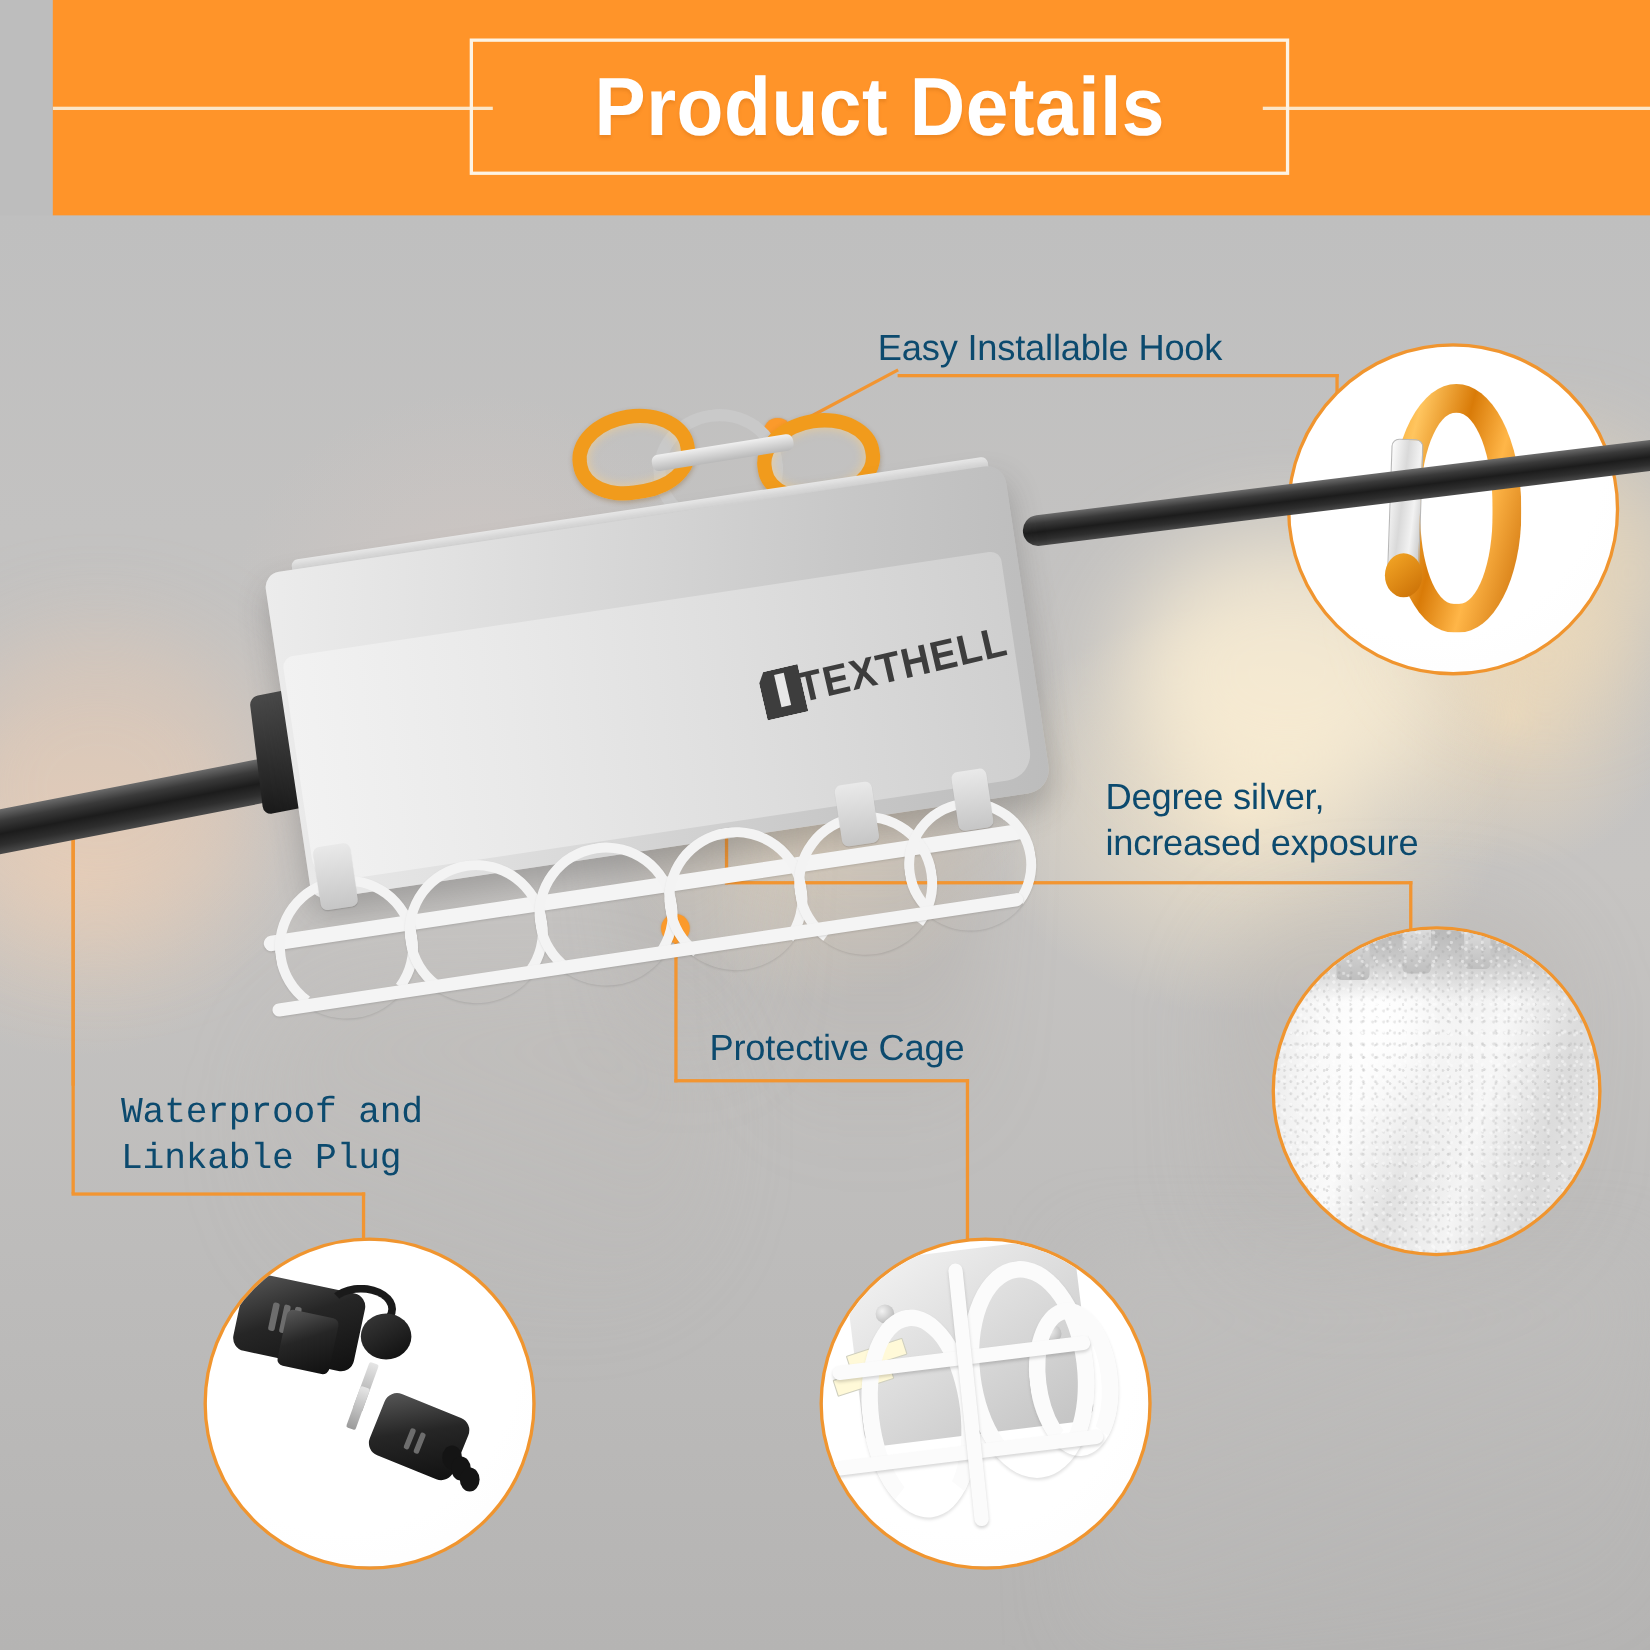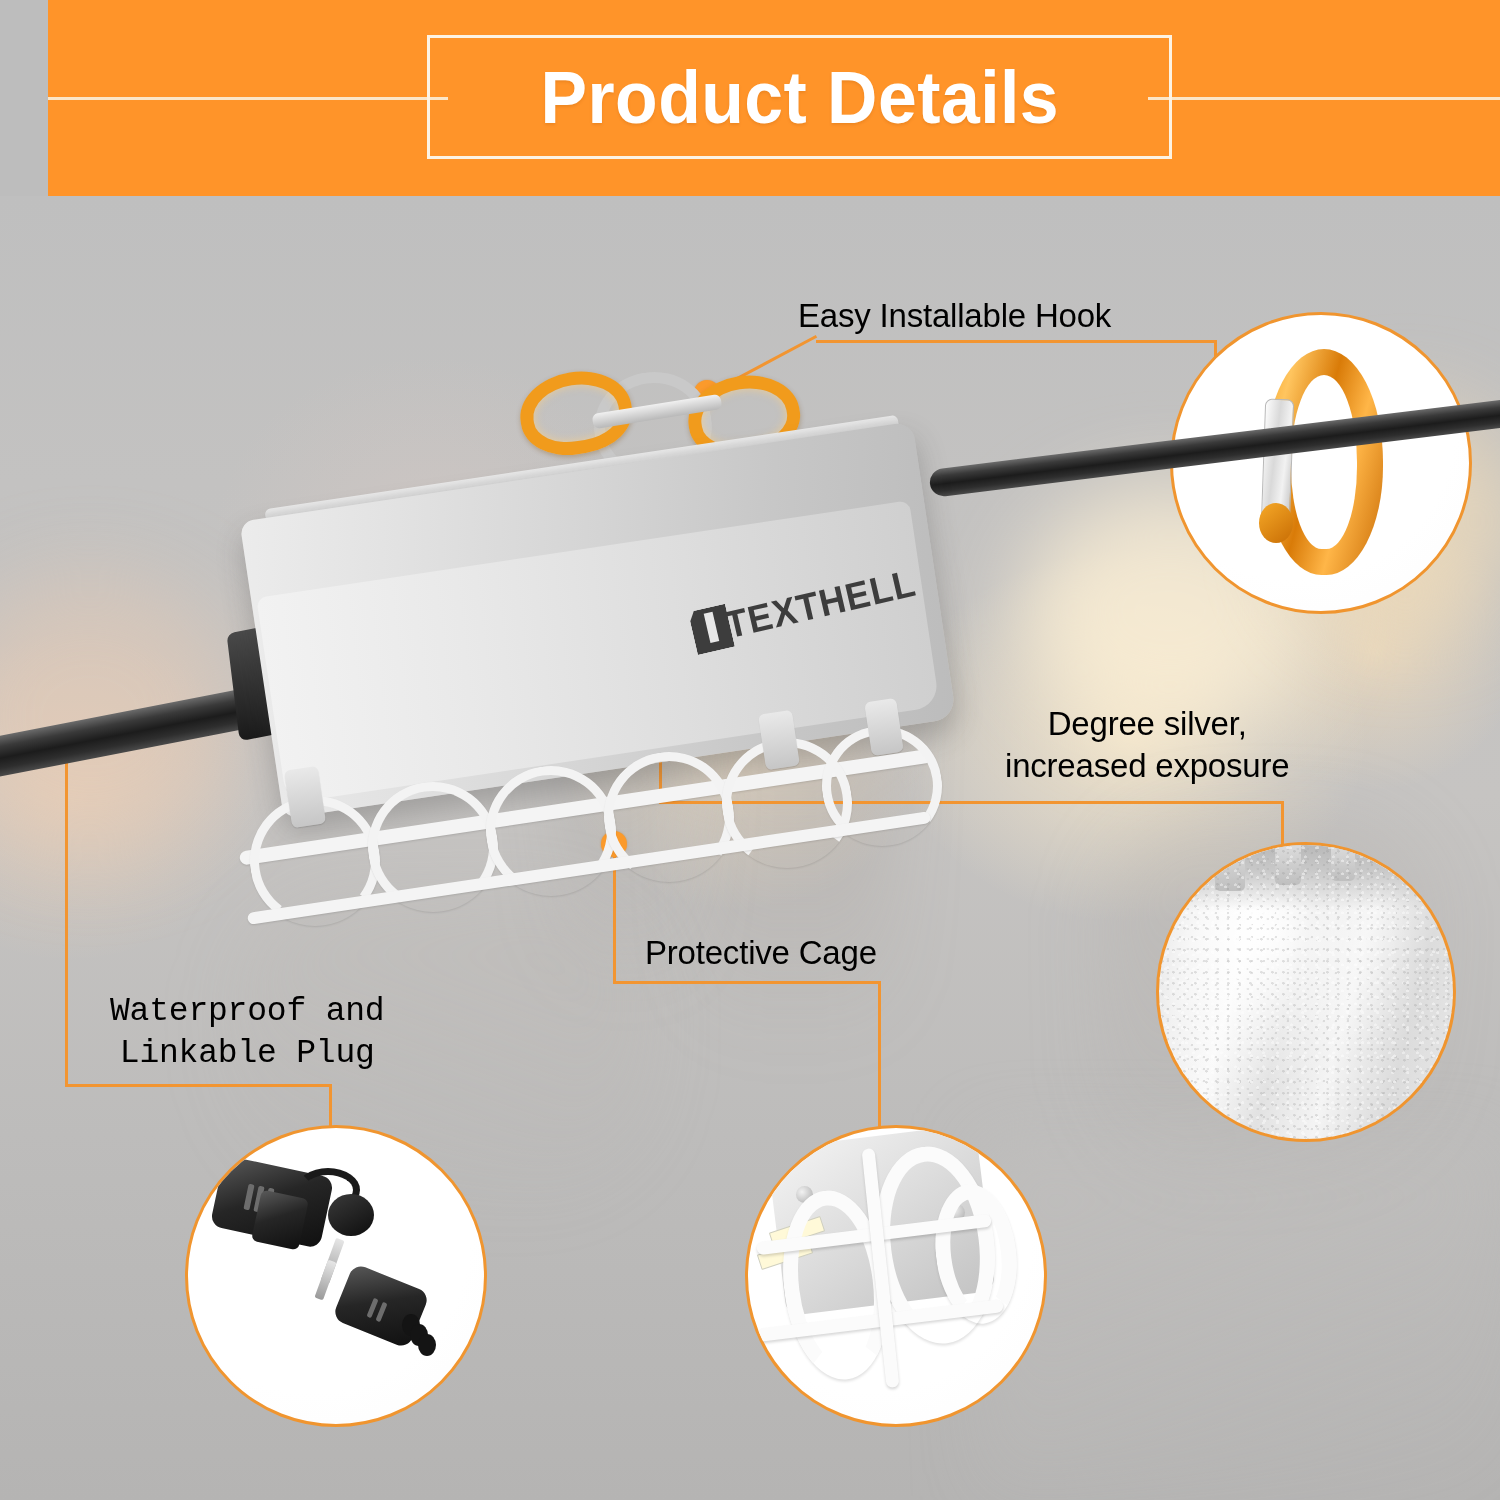--- a/index.html
+++ b/index.html
@@ -53,22 +53,22 @@
   .line.h{height:3px;}
   .line.v{width:3px;}
   .diag{position:absolute;height:3px;background:#f29531;transform-origin:0 50%;}
   .dot{
     position:absolute;width:26px;height:26px;border-radius:50%;
     background:#fb9a2b;box-shadow:0 0 2px rgba(190,110,20,.5);
   }
 
   
   .label{
-    position:absolute;color:#000000;font-size:33px;line-height:42px;
-    font-weight:500;white-space:pre-line;letter-spacing:-.2px;text-align:center;
+    position:absolute;color:#0c4a6e;font-size:33px;line-height:42px;
+    font-weight:500;white-space:pre-line;letter-spacing:-.2px;
   }
 
   
   .circle{
     position:absolute;border-radius:50%;border:3px solid #f0952f;
     overflow:hidden;background:#ffffff;
   }
   .circle.white{
     background:radial-gradient(circle at 42% 36%, #ffffff 0%, #ffffff 62%, #fdfdfd 86%, #f6f6f6 100%);
   }

